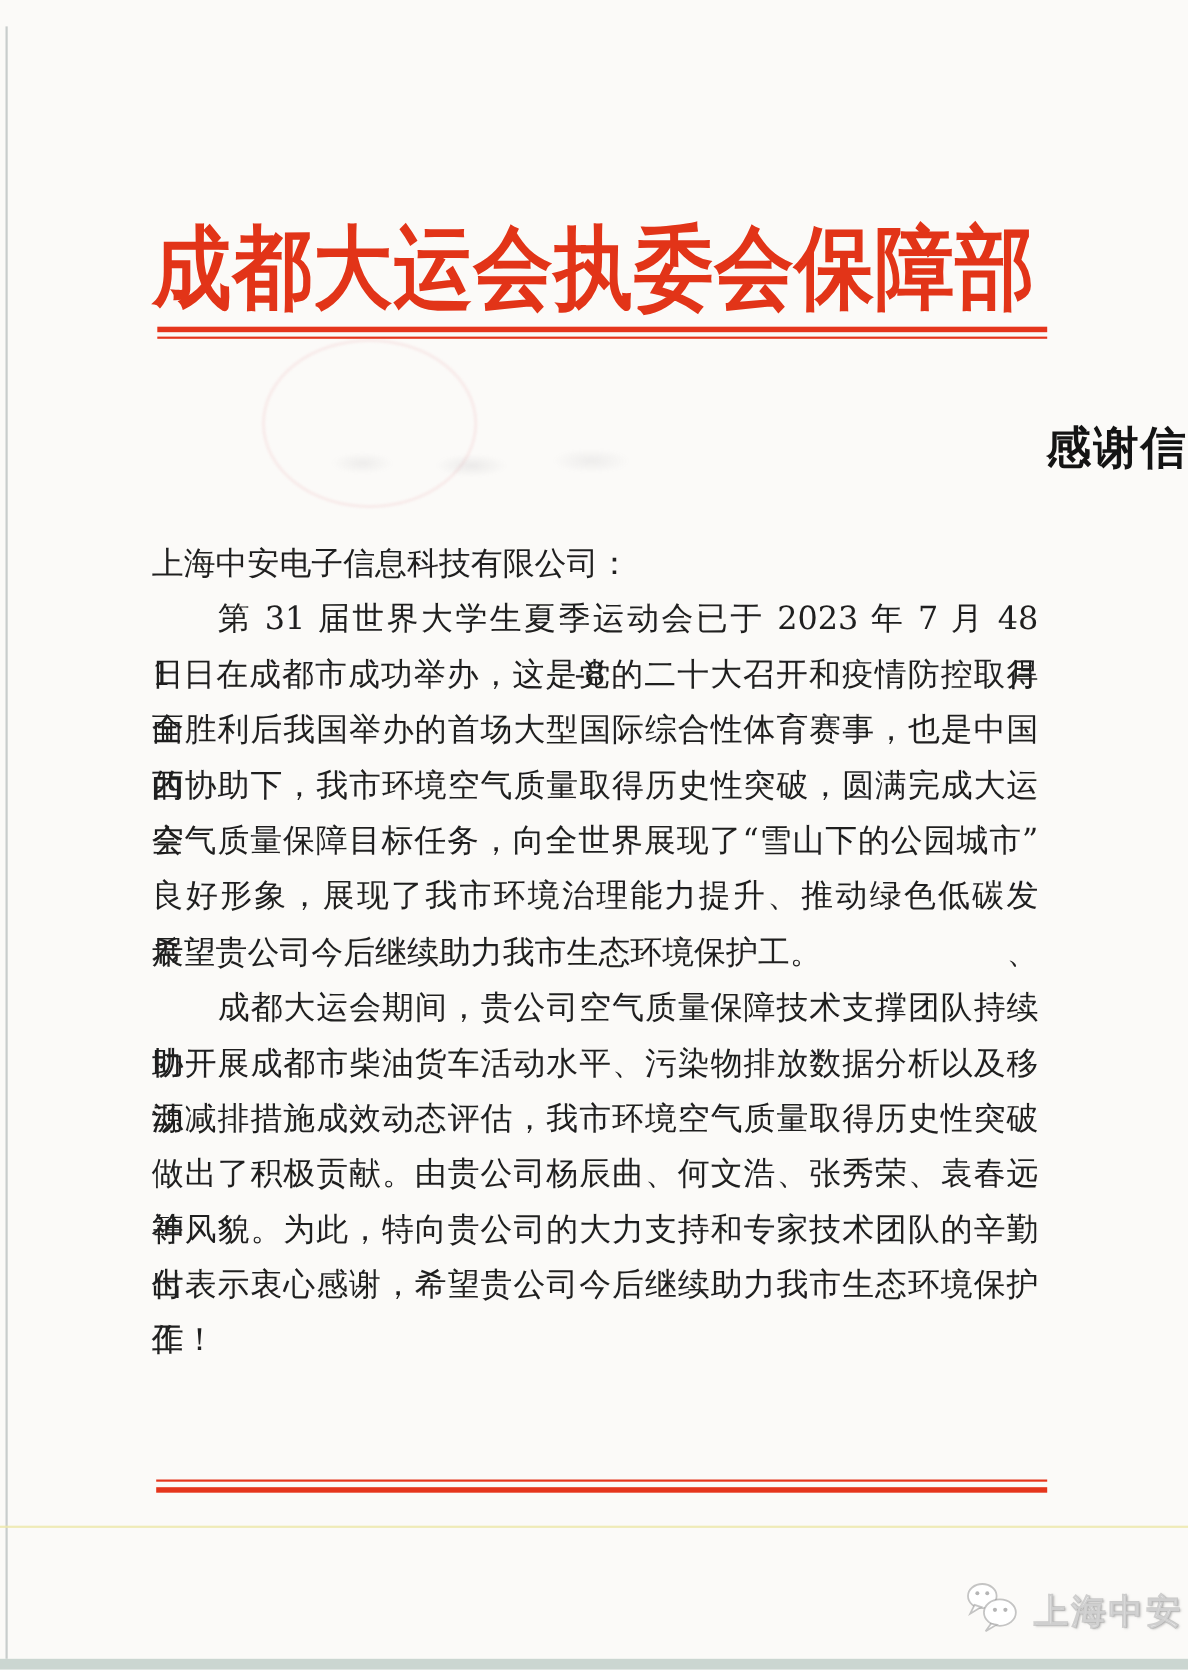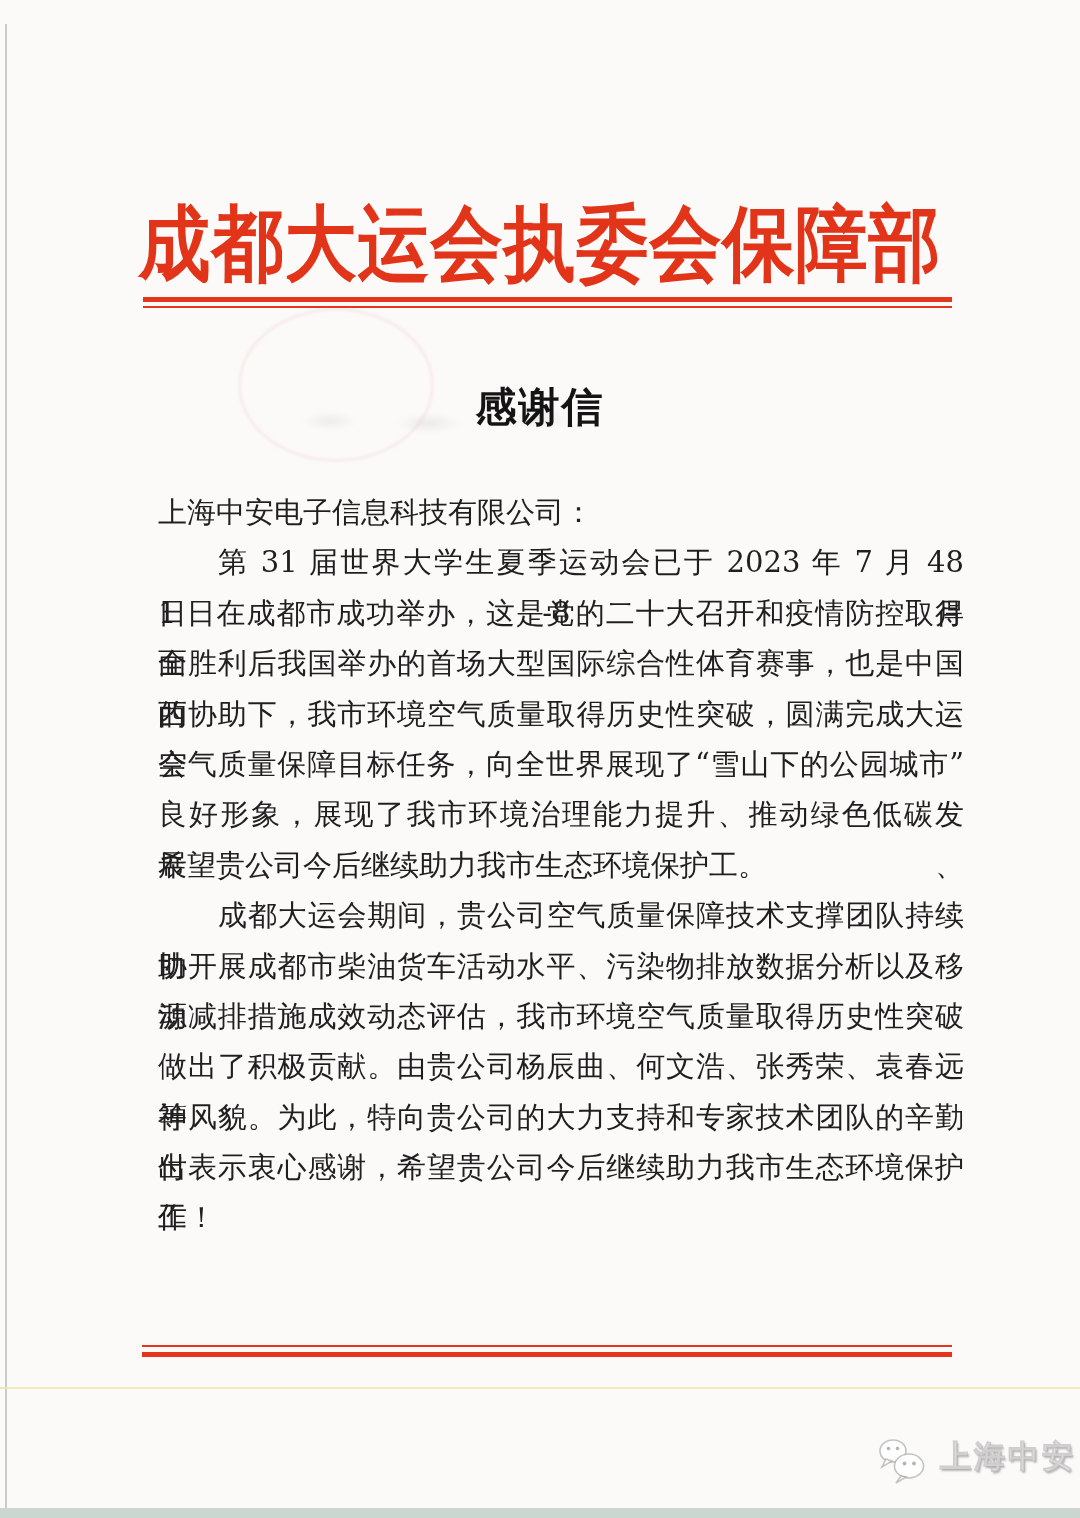--- a/index.html
+++ b/index.html
@@ -54,50 +54,50 @@
     background:
       radial-gradient(ellipse 40px 14px at 15% 55%, rgba(120,120,130,0.10), transparent 70%),
       radial-gradient(ellipse 46px 15px at 45% 60%, rgba(120,120,130,0.12), transparent 70%),
       radial-gradient(ellipse 50px 16px at 78% 50%, rgba(120,120,130,0.10), transparent 70%);
     filter: blur(1.5px);
   }
 
   
   .doc-title {
     position: absolute; left: 0; top: 380px; width: 1080px; margin: 0;
-    text-align: center;
+    text-align: right;
     font-size: 41px; font-weight: 700; color: #141414;
     font-family: "DejaVu Sans", "Liberation Sans", sans-serif;
     letter-spacing: 2px;
   }
 
   
   .body-text {
-    position: absolute; left: 158px; top: 487px; width: 806px;
+    position: absolute; left: 138px; top: 487px; width: 806px;
     color: #1f1f1f;
   }
   .line {
     font-size: 29px;
     line-height: 50.4px;
     height: 50.4px;
     white-space: nowrap;
     font-family: "DejaVu Serif", "Liberation Serif", serif;
   }
   .line.just {
     white-space: normal;
     text-align: justify;
     text-align-last: justify;
     text-justify: inter-character;
   }
   .line.indent { text-indent: 60px; }
 
   
   .watermark {
     position: absolute; left: 876px; top: 1436px;
-    display: flex; align-items: flex-start; gap: 8px;
+    display: flex; align-items: flex-end; gap: 8px;
   }
   .watermark .wm-label {
     font-size: 31px; font-weight: 600;
     color: rgba(255,255,255,0.96);
     -webkit-text-stroke: 1px rgba(150,150,150,0.45);
     text-shadow: 1.5px 1.5px 2px rgba(130,130,130,0.55);
     font-family: "DejaVu Sans", "Liberation Sans", sans-serif;
     letter-spacing: 3px;
     white-space: nowrap;
   }

